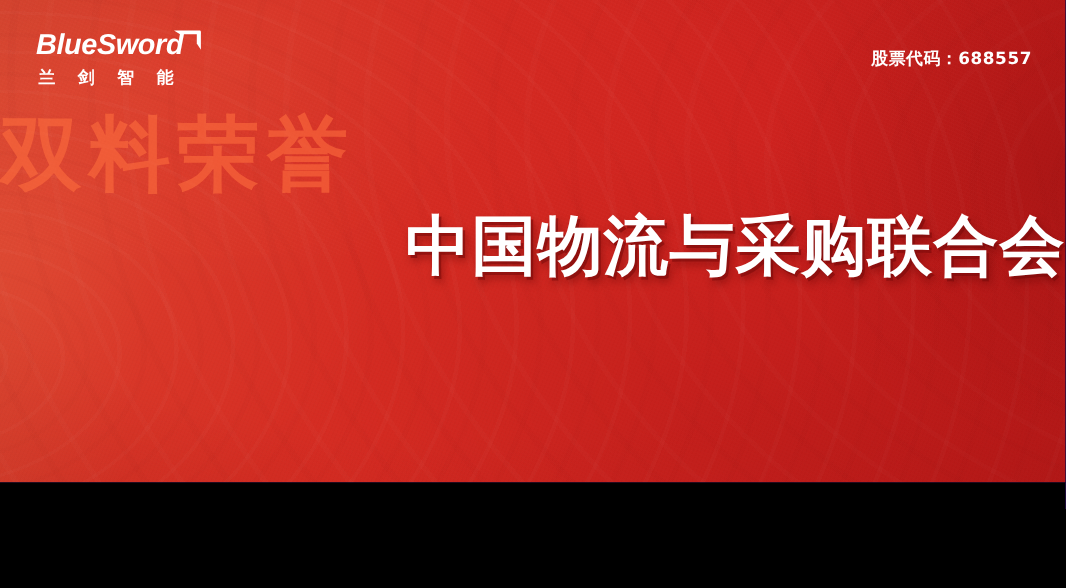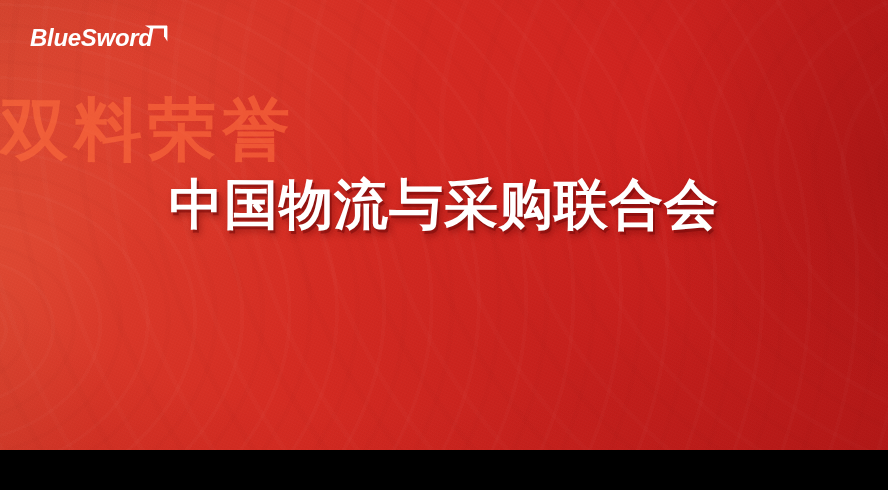--- a/index.html
+++ b/index.html
@@ -3,21 +3,21 @@
 <meta charset="utf-8">
 <style>
   html, body {
     margin: 0;
     padding: 0;
     background: #000;
   }
   #banner {
     position: relative;
     width: 888px;
-    height: 450px;
+    height: 402px;
     overflow: hidden;
     font-family: "Liberation Sans", sans-serif;
     background: #4c1d95;
   }
 
   
   .bg-base {
     position: absolute;
     inset: 0;
     background:
@@ -161,20 +161,21 @@
     right: 0;
     top: 176px;
     text-align: center;
   }
   .title-line {
     font-family: "DejaVu Serif", "Liberation Serif", serif;
     font-weight: bold;
     line-height: 1.04;
     white-space: nowrap;
     letter-spacing: 1px;
+    text-align: right;
   }
   .title-line-1 {
     font-size: 54px;
     color: #ffffff;
     text-shadow:
       2px 3px 0 rgba(120,10,10,0.55),
       3px 5px 7px rgba(90,5,5,0.45);
   }
   .title-line-2 {
     font-size: 56px;
@@ -215,22 +216,24 @@
 
   <div class="logo">
     <span class="logo-word">BlueSword</span>
     <span class="logo-mark">
       <svg viewBox="0 0 26 20" width="26" height="20" aria-hidden="true">
         <path d="M2 1.5 L24 1.5 L24 4.6 L7.0 4.6 Z" fill="#ffffff"></path>
         <path d="M21.0 2.0 L24.4 2.0 L24.4 17.5 L21.0 12.2 Z" fill="#ffffff"></path>
         <path d="M5.0 6.3 L18.0 6.3 L18.0 9.0 L8.2 9.0 Z" fill="#ffffff" opacity="0"></path>
       </svg>
     </span>
+    <span class="logo-sub">兰 剑 智 能</span>
   </div>
 
+  <div class="stock-code">股票代码：688557</div>
 
   <div class="watermark">双料荣誉</div>
 
   <div class="title-block">
     <div class="title-line title-line-1">中国物流与采购联合会</div>
   </div>
 
 </div>
 
 </body></html>

